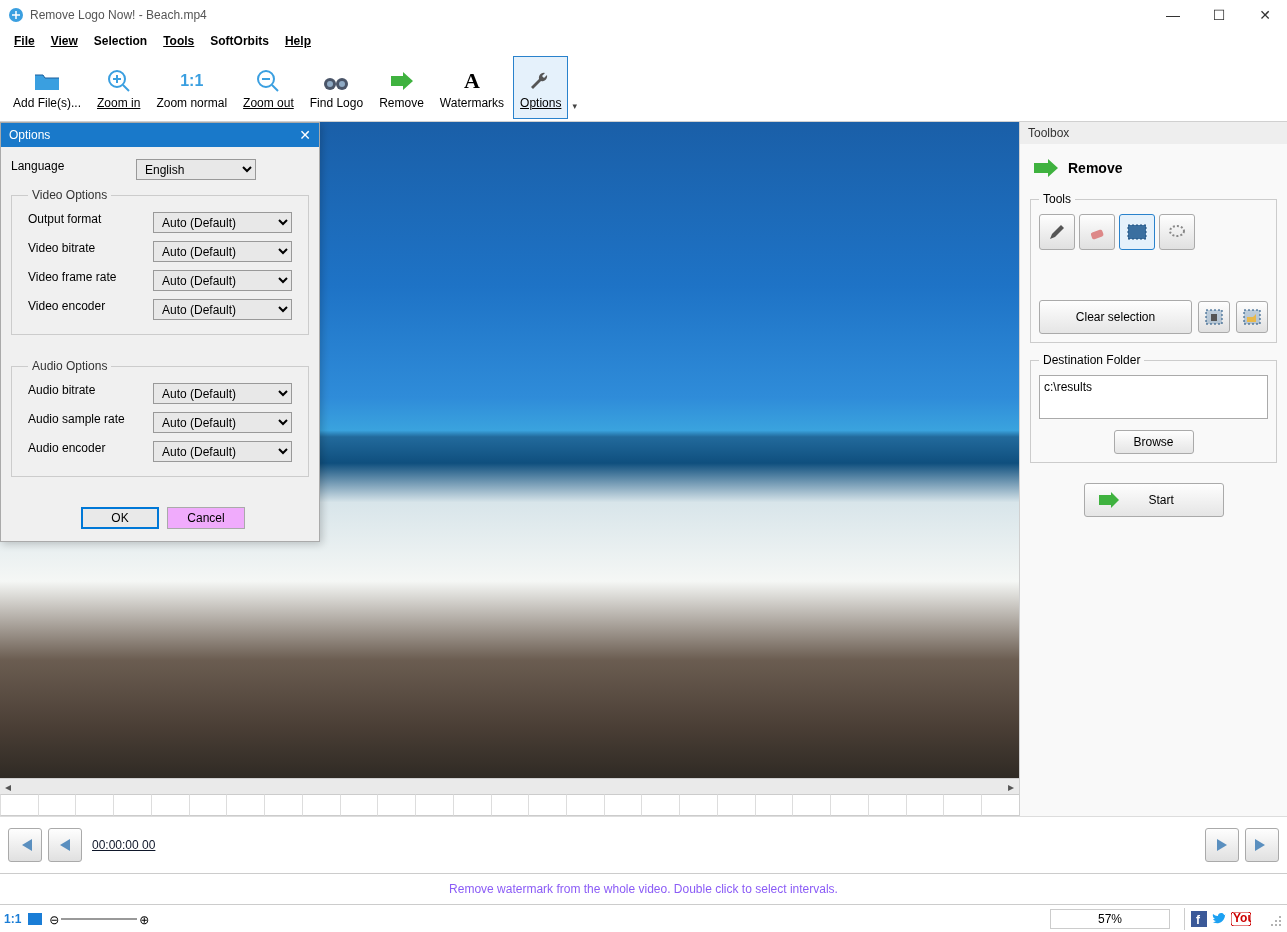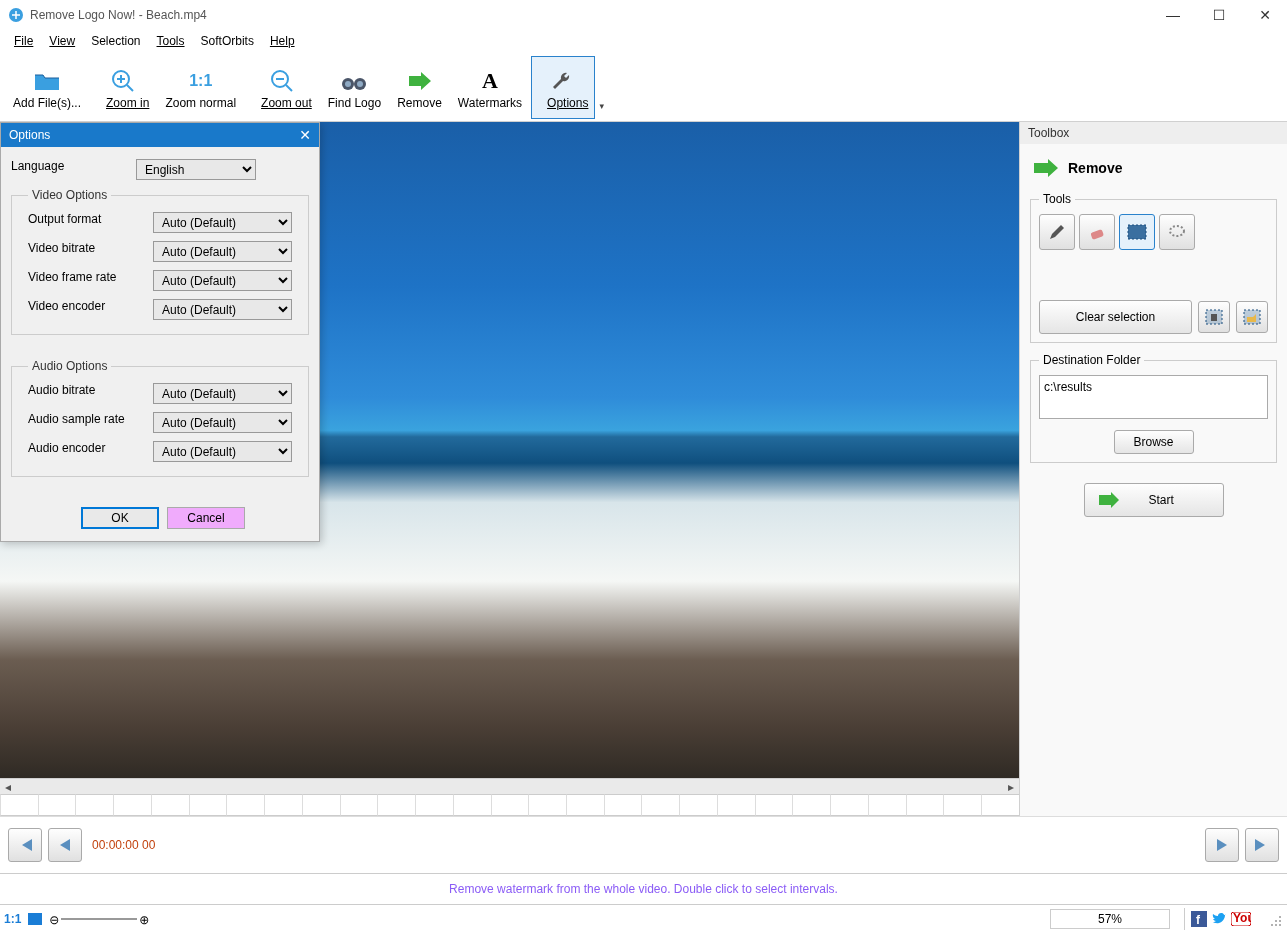--- a/index.html
+++ b/index.html
@@ -7,30 +7,30 @@
 
 
 .titlebar { height: 30px; display: flex; align-items: center; padding: 0 8px; background: #fff; }
 .titlebar .app-icon { width: 16px; height: 16px; margin-right: 6px; }
 .titlebar .title { color: #555; }
 .titlebar .window-controls { margin-left: auto; display: flex; gap: 18px; }
 .titlebar .window-controls span { width: 28px; text-align: center; color: #333; cursor: pointer; font-size: 14px; }
 
 
 .menubar { height: 22px; display: flex; align-items: center; padding: 0 6px; }
-.menubar .menu-item { padding: 2px 8px; cursor: pointer; }
+.menubar .menu-item { padding: 2px 8px; cursor: pointer; font-weight: bold; }
 .menubar .menu-item span.u { text-decoration: underline; }
 
 
 .toolbar { height: 70px; display: flex; align-items: stretch; padding: 4px 6px 2px; border-bottom: 1px solid #d0d0d0; gap: 2px; }
 .tool-btn { display: flex; flex-direction: column; align-items: center; justify-content: center; padding: 2px 6px; cursor: pointer; border: 1px solid transparent; min-width: 42px; }
 .tool-btn.active { border: 1px solid #2982cc; background: #e5f1fb; }
 .tool-btn .ticon { height: 32px; display: flex; align-items: center; justify-content: center; }
 .tool-btn .tlabel { text-align: center; line-height: 1.1; }
-.tool-btn .tlabel span.u { text-decoration: underline; margin-left: 9px; }
+.tool-btn .tlabel span.u { text-decoration: underline; }
 .drop-arrow { align-self: flex-end; padding-bottom: 8px; cursor: pointer; color: #444; font-size: 9px; padding-left:2px; }
 
 
 .main { flex: 1; display: flex; overflow: hidden; position: relative; }
 .preview-wrap { flex: 1; display: flex; flex-direction: column; position: relative; }
 .preview { flex: 1; background: linear-gradient(to bottom, #1a5fa8 0%, #1e73c6 25%, #2f8cd9 42%, #3aa3de 47%, #226a9c 48%, #0f4f7e 52%, #d8e5ea 58%, #f5f7f5 70%, #6b5d51 82%, #4b3f36 92%, #2f2a24 100%); position: relative; }
 
 
 .options-dialog { position: absolute; top: 0; left: 0; width: 320px; background: #f0f0f0; border: 1px solid #aaa; box-shadow: 2px 2px 8px rgba(0,0,0,0.2); }
 .options-dialog .dlg-title { background: #1979ca; color: #fff; padding: 4px 8px; display: flex; align-items: center; }
@@ -68,21 +68,21 @@
 .start-btn { width: 140px; height: 34px; border: 1px solid #aaa; background: linear-gradient(#fefefe,#e5e5e5); margin: 10px auto 0; display: flex; align-items: center; cursor: pointer; border-radius: 3px; padding-left:12px; gap: 28px; }
 
 
 .hscroll { height: 16px; background: #eaeaea; display: flex; align-items: center; border-top: 1px solid #d0d0d0; }
 .hscroll .arrow { width: 16px; text-align: center; cursor: pointer; color: #555; }
 .hscroll .track { flex: 1; }
 .ruler { height: 22px; background: #fff; display: flex; }
 .ruler-tick { flex: 1; border-left: 1px solid #ddd; border-top: 1px solid #ccc; border-bottom: 1px solid #ccc; }
 .timeline-row { height: 58px; display: flex; align-items: center; padding: 0 8px; border-bottom: 1px solid #ccc; border-top: 1px solid #ddd; gap: 6px; }
 .nav-btn { width: 34px; height: 34px; border: 1px solid #aaa; background: linear-gradient(#fefefe,#e0e0e0); border-radius: 3px; display: flex; align-items: center; justify-content: center; cursor: pointer; color: #5a8fbf; }
-.timeline-row .timecode { color: #c2410c; margin-left: 4px; }
+.timeline-row .timecode { color: #0f172a; margin-left: 4px; text-decoration: underline; }
 .timeline-row .gap { flex: 1; }
 .hint-bar { height: 30px; display: flex; align-items: center; justify-content: center; color: #8b5cf6; background: #fff; }
 
 
 .statusbar { height: 28px; display: flex; align-items: center; border-top: 1px solid #ccc; padding: 0 4px; }
 .statusbar .sb-left { display: flex; align-items: center; gap: 6px; }
 .statusbar .sb-left .scale-icon { color: #1a7dd6; font-weight: bold; }
 .statusbar .sb-left .slider { width: 100px; position: relative; height: 16px; }
 .statusbar .sb-left .slider .line { position: absolute; top: 7px; left: 12px; right: 12px; height: 2px; background: #999; }
 .statusbar .sb-left .slider .knob-out { position: absolute; left: 0; top: 2px; }

